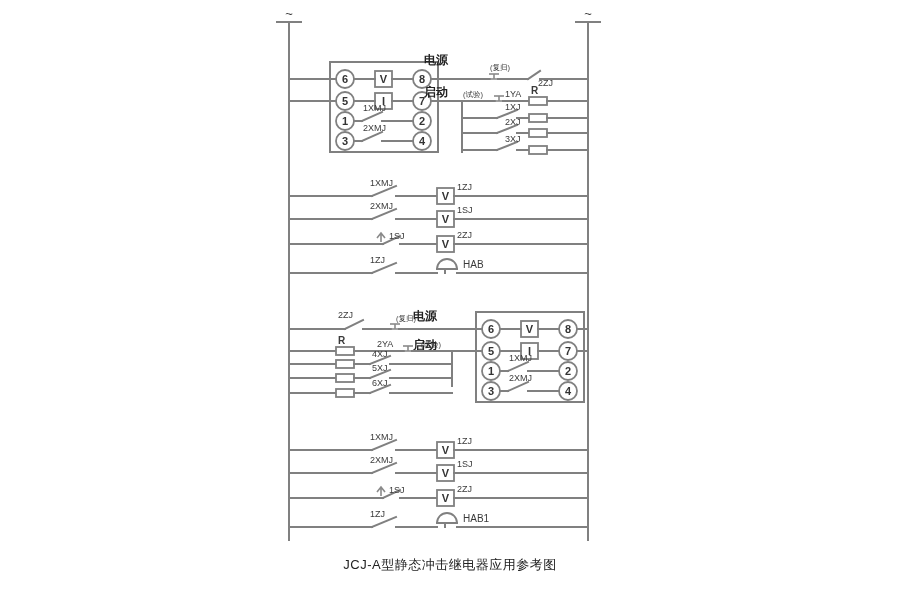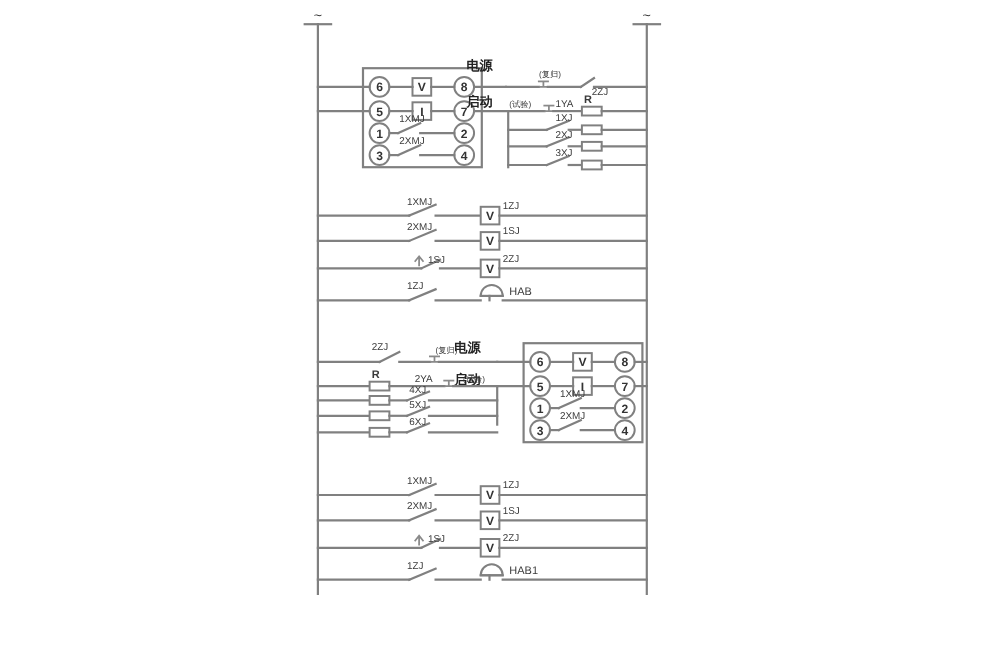--- a/index.html
+++ b/index.html
@@ -309,14 +309,15 @@
       <path class="boxfill" d="M437 523 a10 10 0 0 1 20 0 z"></path>
       <line class="wire" x1="437" y1="523" x2="457" y2="523"></line>
       <line class="wire" x1="445" y1="523" x2="445" y2="527"></line>
       <line class="wire" x1="457" y1="527" x2="588" y2="527"></line>
       <text class="lbl lbl-sm" x="370" y="517">1ZJ</text>
       <text class="lbl lbl-md" x="463" y="522">HAB1</text>
     </g>
 
   </svg>
 
+  <div class="caption">JCJ-A型静态冲击继电器应用参考图</div>
 
 </div>
 
 </body></html>

